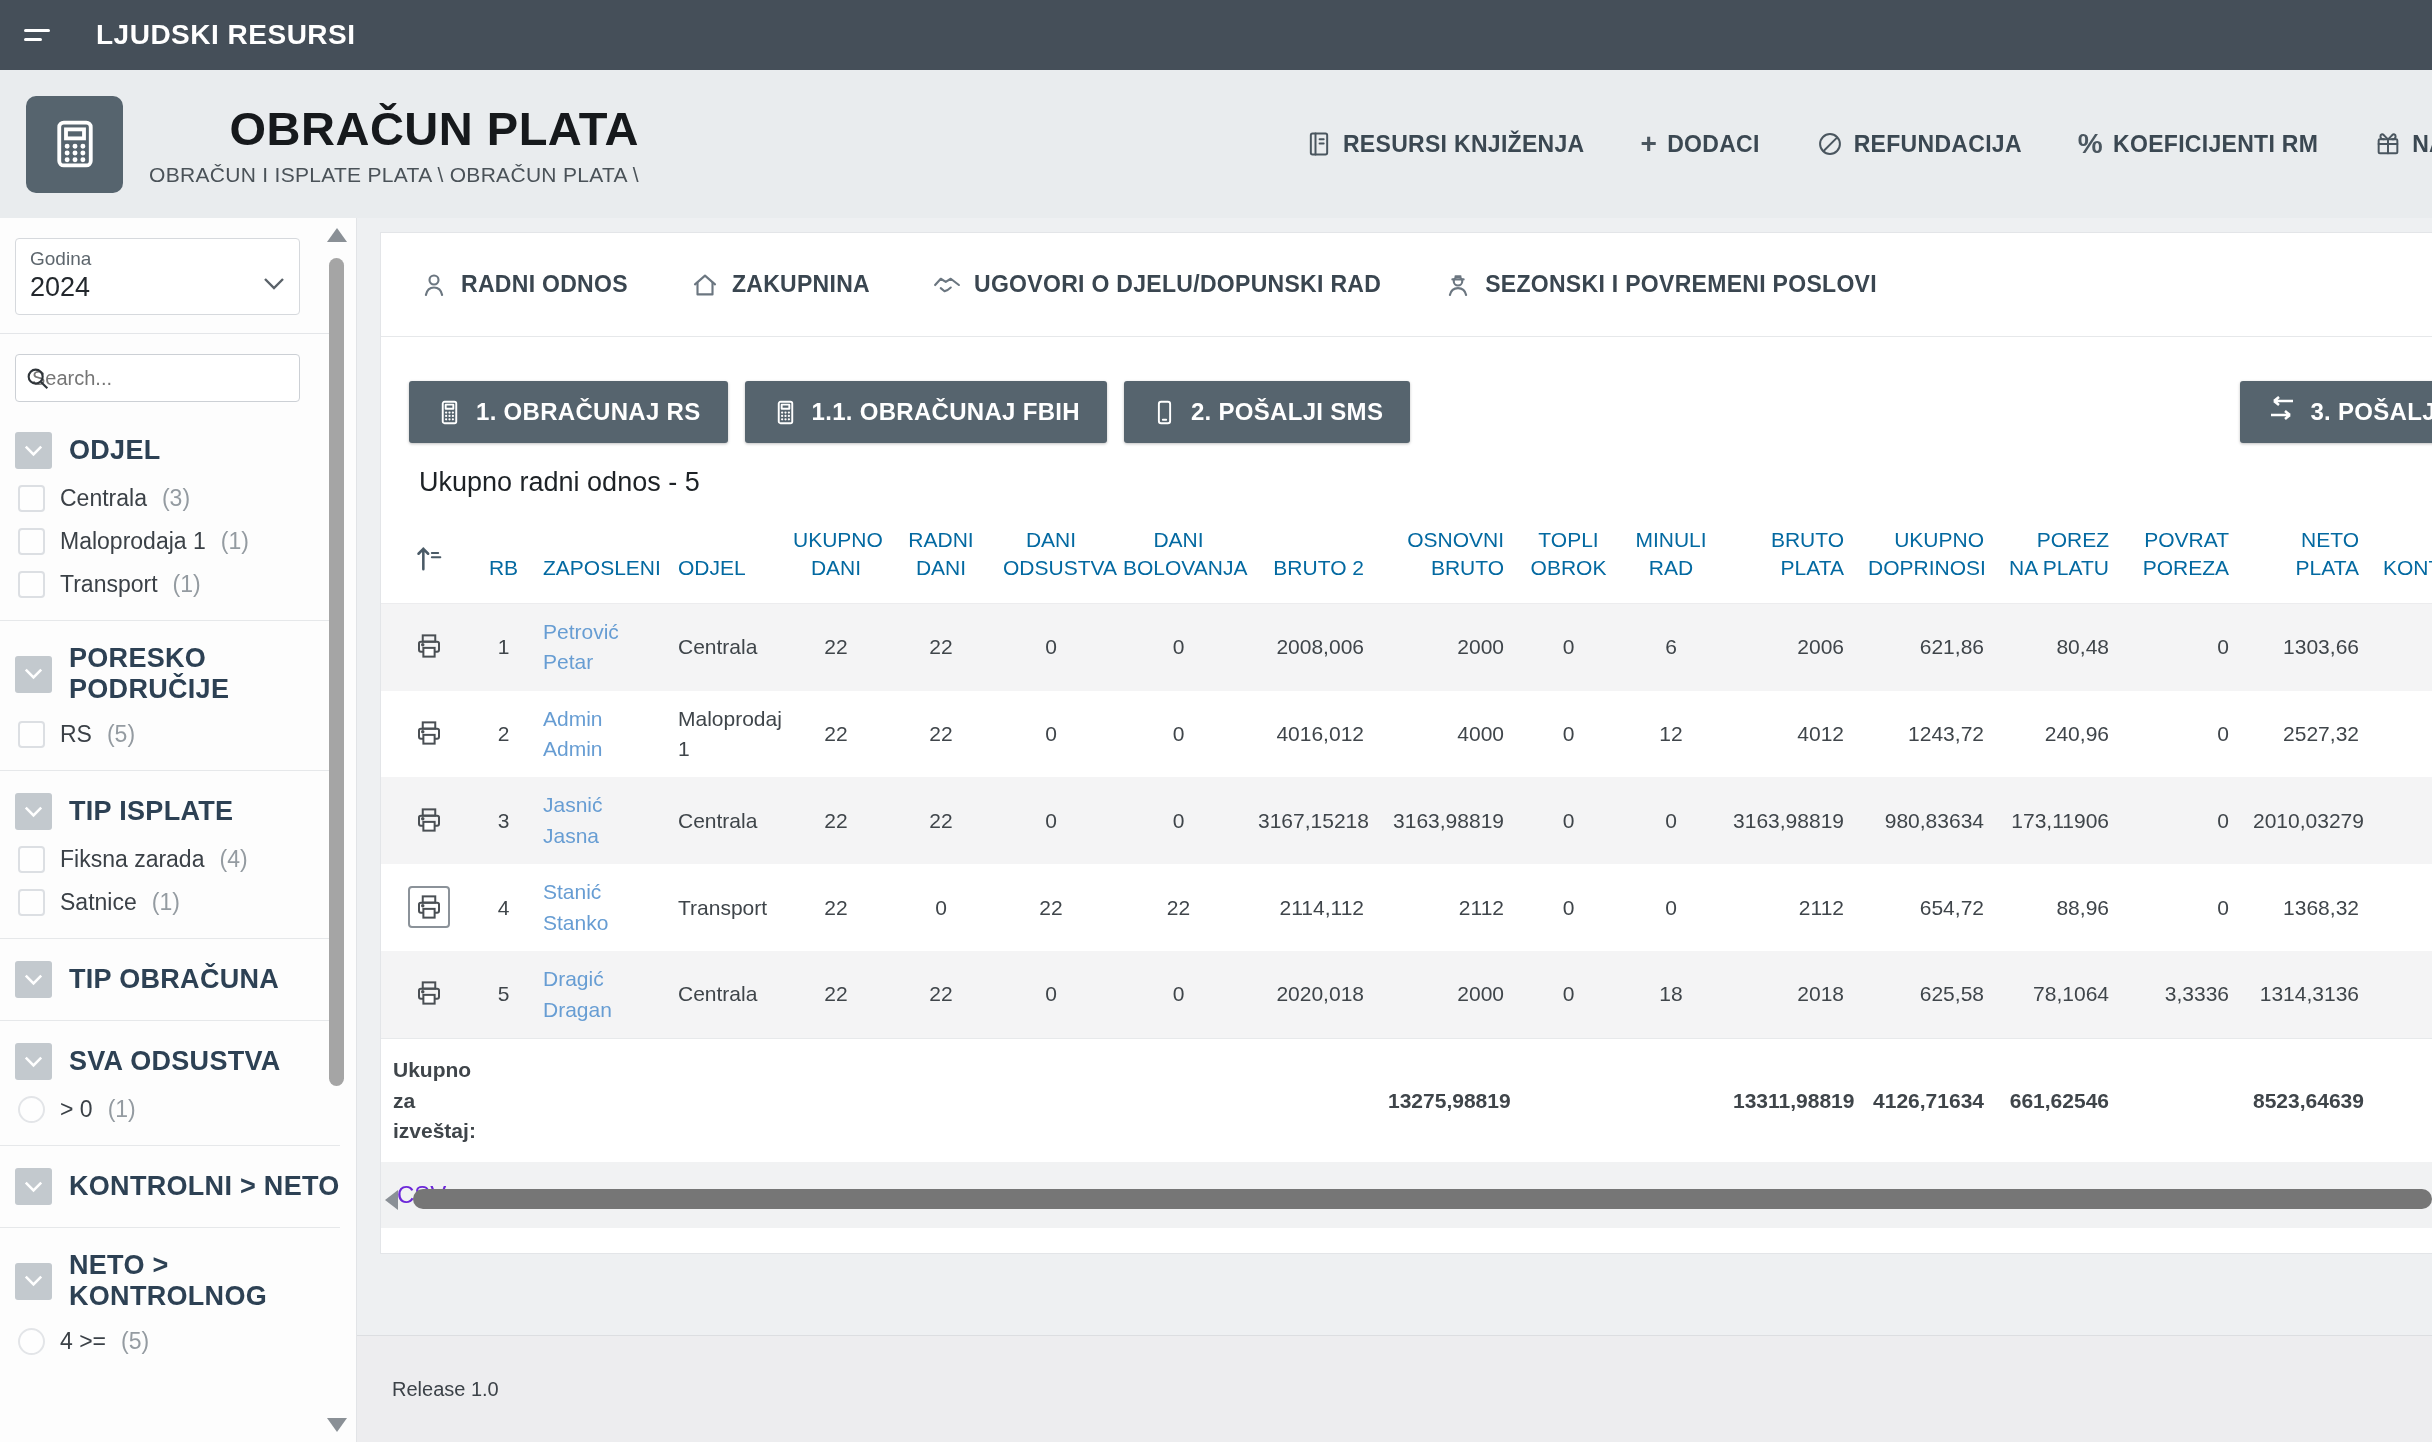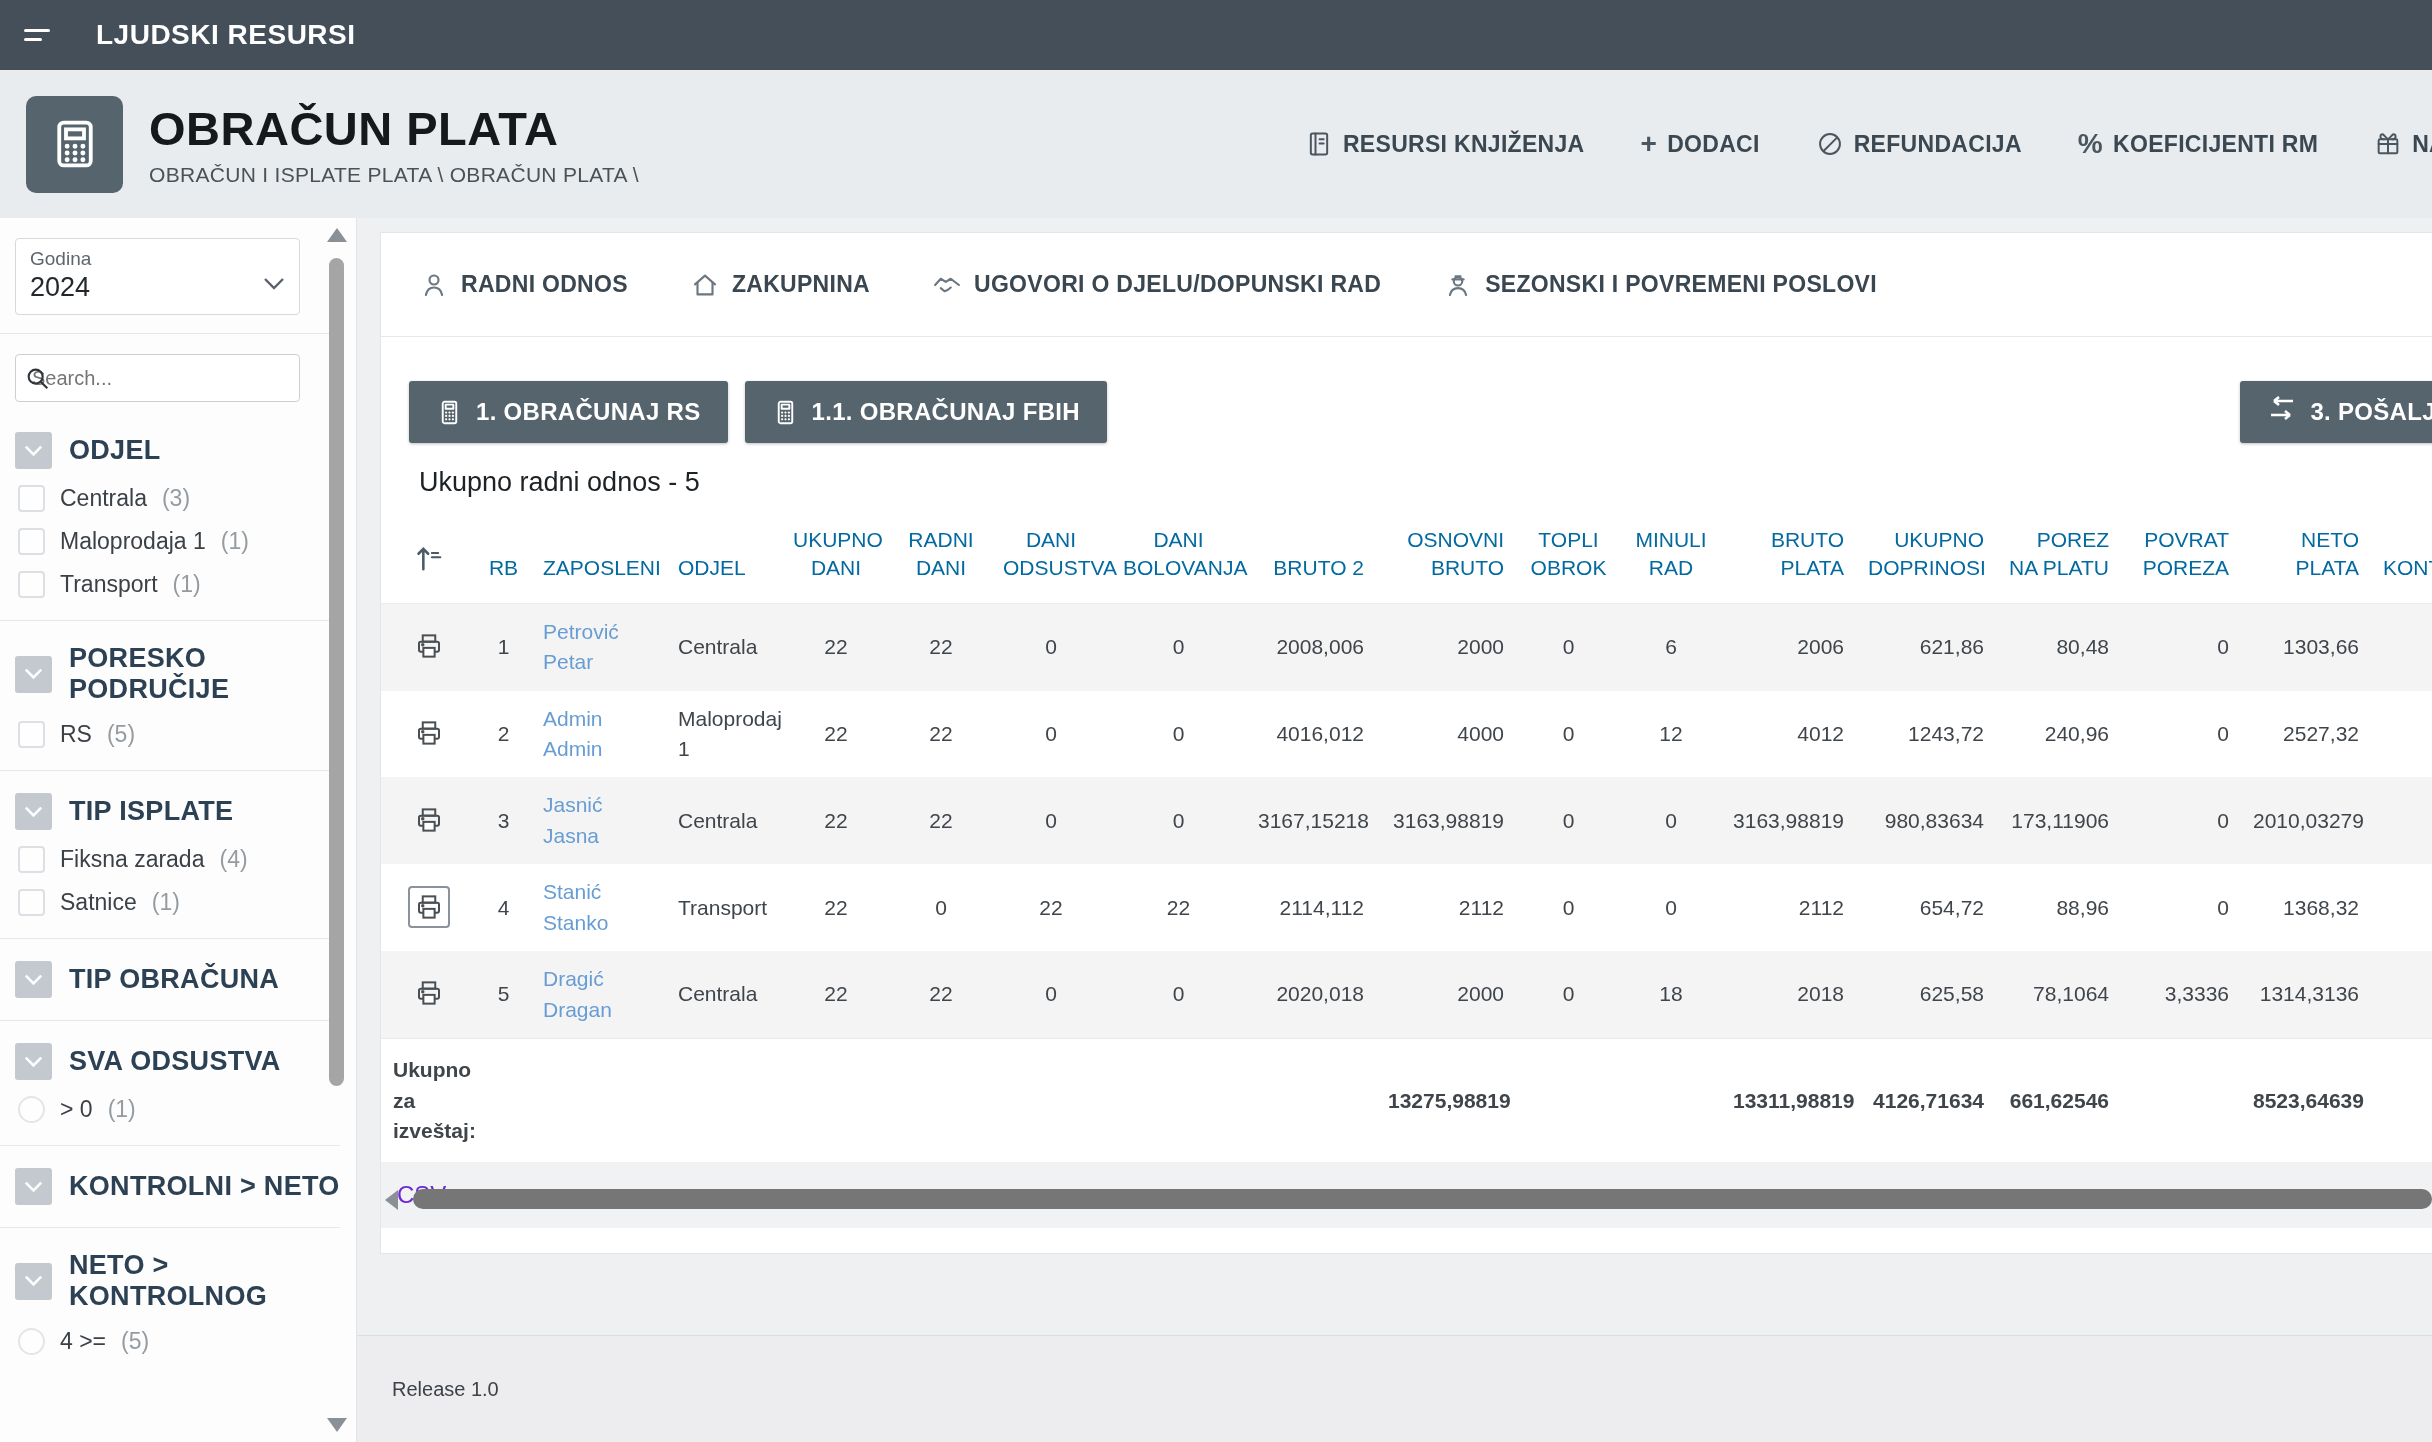--- a/index.html
+++ b/index.html
@@ -13,21 +13,21 @@
   .hamburger i { display:block; height:3px; background:#fff; border-radius:2px; }
   .hamburger i:nth-child(1){ width:26px; } .hamburger i:nth-child(2){ width:18px; }
   .topbar-title { color:#fff; font-weight:bold; font-size:28px; letter-spacing:.5px; }
 
   
   .header { position:absolute; top:70px; left:0; right:0; height:148px; background:#e9ecee;
             display:flex; align-items:center; overflow:hidden; }
   .header-left { display:flex; align-items:center; gap:26px; padding-left:26px; }
   .app-tile { width:97px; height:97px; background:#56646e; border-radius:10px;
               display:flex; align-items:center; justify-content:center; flex:0 0 auto; }
-  .page-title { font-size:47px; font-weight:bold; color:#16191c; letter-spacing:.5px; }
+  .page-title { font-size:47px; font-weight:bold; color:#16191c; letter-spacing:.5px;text-align:right; }
   .breadcrumb { font-size:21px; color:#4a5258; margin-top:7px; letter-spacing:.3px; }
   .header-actions { position:absolute; right:-14px; top:0; height:100%; display:flex;
                     align-items:center; gap:56px; white-space:nowrap; }
   .h-action { display:flex; align-items:center; gap:10px; font-size:23px; font-weight:bold;
               color:#3b4852; cursor:pointer; letter-spacing:.3px; }
   .h-action .glyph { font-size:28px; font-weight:bold; color:#4a565f; }
 
   
   .sidebar { position:absolute; top:218px; left:0; bottom:0; width:357px; background:#fdfdfd;
              border-right:1px solid #e2e4e7; padding:20px 56px 10px 15px; overflow:hidden; }
@@ -368,20 +368,29 @@
             </button>
             <button class="dark-btn">
               <span style="display:flex">
                 <svg width="27" height="27" viewBox="0 0 24 24" fill="none" stroke="#fff" stroke-width="1.7" stroke-linecap="round" stroke-linejoin="round">
                   <rect x="6" y="2.5" width="12" height="19" rx="1.6"></rect>
                   <rect x="8.6" y="5" width="6.8" height="3.6"></rect>
                   <path d="M9 12h.01M12 12h.01M15 12h.01M9 15h.01M12 15h.01M15 15h.01M9 18h.01M12 18h.01M15 18h.01" stroke-width="2"></path>
                 </svg>
               </span>
               <span>1.1. OBRAČUNAJ FBIH</span>
+            </button>
+            <button class="dark-btn">
+              <span style="display:flex">
+                <svg width="27" height="27" viewBox="0 0 24 24" fill="none" stroke="#fff" stroke-width="1.7" stroke-linecap="round" stroke-linejoin="round">
+                  <rect x="7" y="2.5" width="10" height="19" rx="2"></rect>
+                  <path d="M10.5 18.5h3"></path>
+                </svg>
+              </span>
+              <span>2. POŠALJI SMS</span>
             </button>
           </span>
         <button class="dark-btn send-btn">
           <span>
             <svg width="30" height="26" viewBox="0 0 30 26" fill="none" stroke="#fff" stroke-width="2.6">
               <path d="M7 5h19M7 5l5-4M7 5l5 4"></path>
                 <path d="M23 19H4M23 19l-5-4M23 19l-5 4"></path>
             </svg>
           </span>
           <span>3. POŠALJI NA</span>

